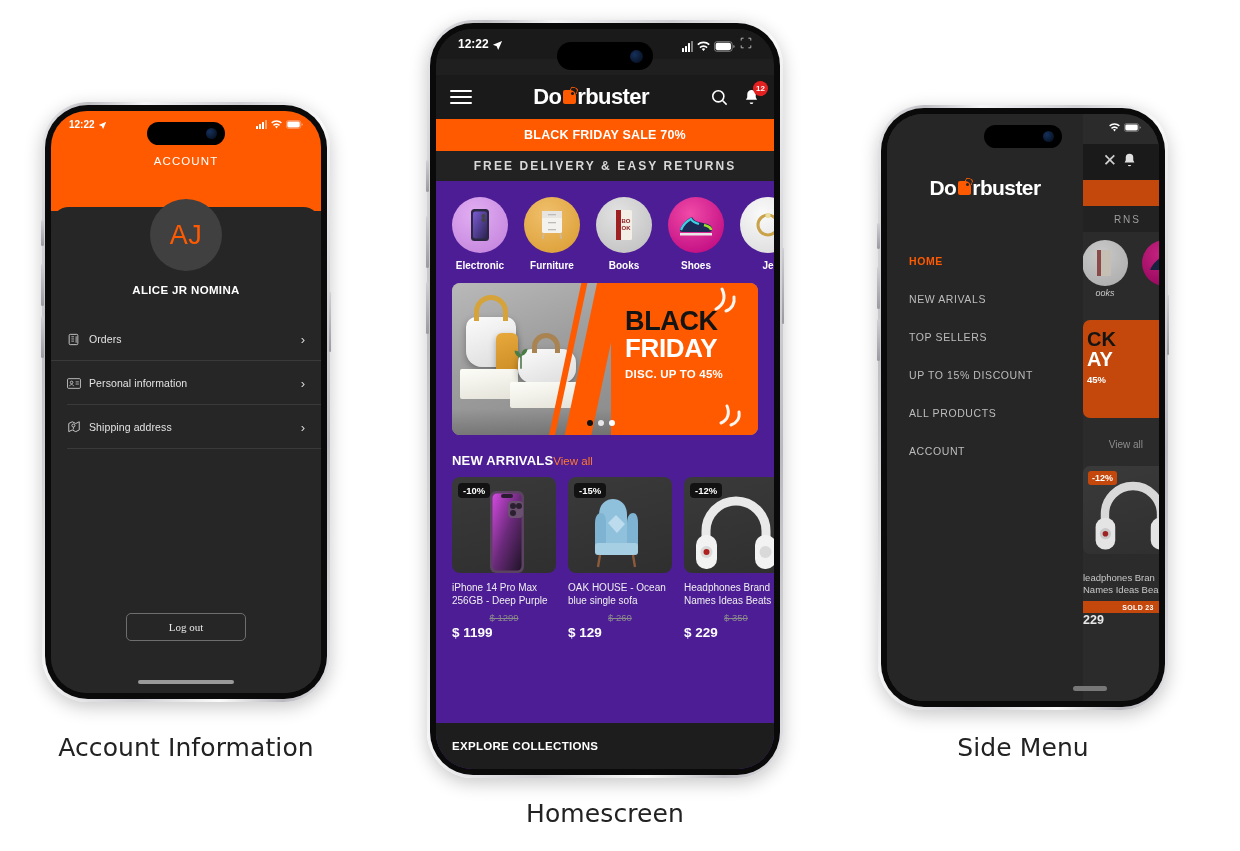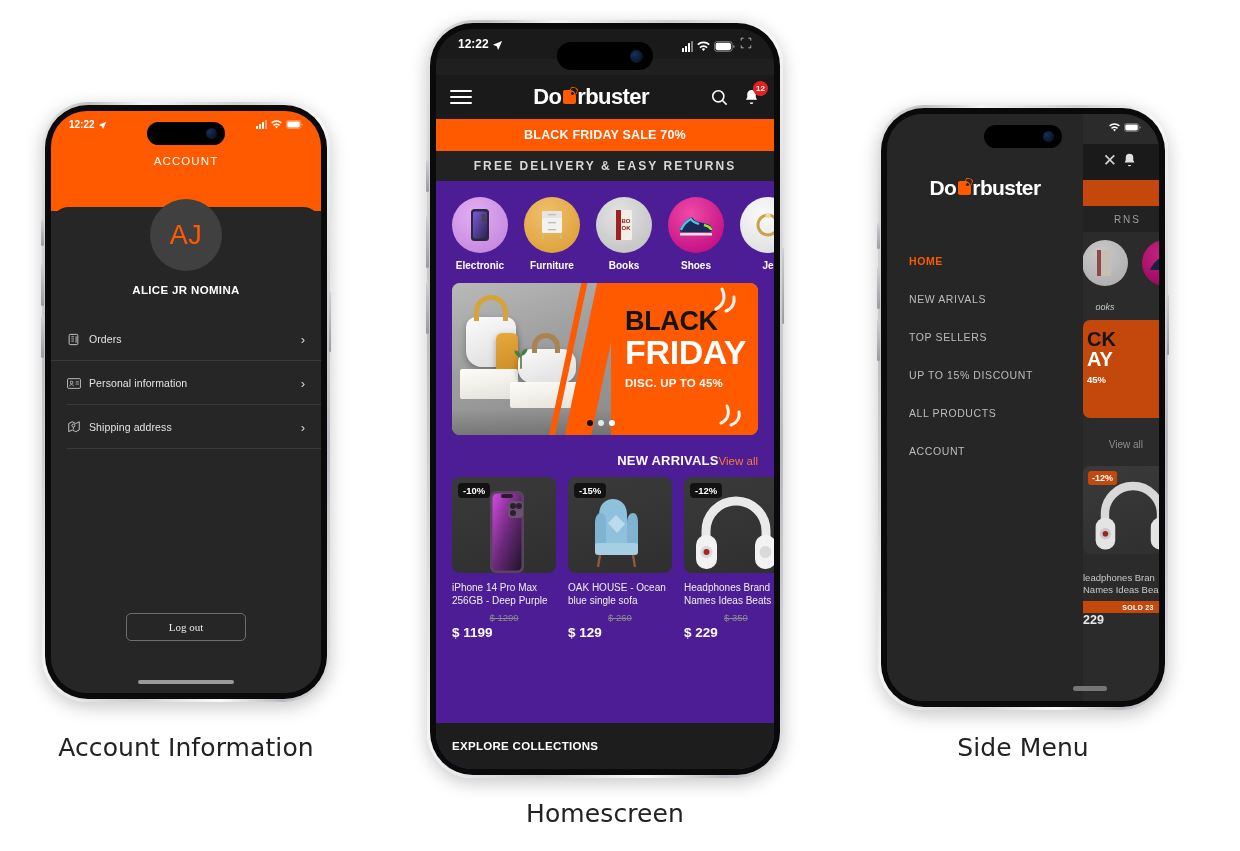--- a/index.html
+++ b/index.html
@@ -217,30 +217,30 @@
   }
   .banner .slash {
     position: absolute; left: -30px; top: -18px; width: 26px; height: 190px;
     background: #FF5A00; transform: rotate(12deg);
   }
   .banner .slash2 {
     position: absolute; left: -46px; top: -18px; width: 6px; height: 190px;
     background: #FF5A00; transform: rotate(12deg);
   }
   .bn-black { font-size: 27px; font-weight: 800; letter-spacing: -.4px; color: #141414; line-height: .96; }
-  .bn-friday { font-size: 34px; font-weight: 800; letter-spacing: -.4px; color: #fff; line-height: 1.02; }
+  .bn-friday { font-size: 26px; font-weight: 800; letter-spacing: -.4px; color: #fff; line-height: 1.02; }
   .bn-disc { margin-top: 7px; font-size: 11.5px; font-weight: 600; letter-spacing: .2px; }
   .dots { position: absolute; left: 44%; bottom: 9px; display: flex; gap: 5px; z-index: 5; }
   .dots i { width: 6px; height: 6px; border-radius: 50%; background: #fff; display: block; }
   .dots i.off { background: #111; }
   .dots i.mid { background: #e8e8e8; }
   .ribbon { position: absolute; opacity: .95; }
 
   .sec-head {
-    display: flex; align-items: baseline; justify-content: flex-end;
+    display: flex; align-items: baseline; justify-content: flex-start;
     padding: 18px 16px 9px 16px;
   }
   .sec-title { color: #fff; font-size: 13px; font-weight: 700; letter-spacing: .2px; }
   .sec-link { color: #FF7A2E; font-size: 11.5px; }
   .prods { display: flex; gap: 12px; padding: 0 0 0 16px; }
   .prod { width: 104px; flex: 0 0 auto; }
   .prod .thumb {
     position: relative; width: 104px; height: 96px;
     border-radius: 8px; overflow: hidden;
     background: linear-gradient(165deg,#3a3a3a,#2f2f2f);
@@ -281,21 +281,21 @@
   }
   .bgh-promo { position: absolute; left: 0; right: 0; top: 66px; height: 26px; background: #C4480B; }
   .bgh-sub {
     position: absolute; left: 0; right: 0; top: 92px; height: 26px;
     background: #222; color: #9d9d9d; font-size: 10px; letter-spacing: 2px;
     display: flex; align-items: center; justify-content: flex-end; padding-right: 18px;
   }
   .bgh-cats { position: absolute; left: 195px; top: 126px; display: flex; gap: 14px; }
   .bgh-cat { width: 46px; text-align: center; }
   .bgh-cat .bub { width: 46px; height: 46px; border-radius: 50%; overflow: hidden; }
-  .bgh-cat .lbl { margin-top: 16px; color: #c9c9c9; font-size: 9px; font-style: italic; }
+  .bgh-cat .lbl { margin-top: 2px; color: #c9c9c9; font-size: 9px; font-style: italic; }
   .bgh-banner {
     position: absolute; left: 196px; top: 206px; width: 110px; height: 98px;
     background: #C4480B; border-radius: 7px; overflow: hidden; color: #fff;
     padding: 10px 0 0 4px;
   }
   .bgh-banner .b1 { font-size: 20px; font-weight: 800; color: #141414; line-height: .95; }
   .bgh-banner .b2 { font-size: 20px; font-weight: 800; color: #fff; line-height: 1; }
   .bgh-banner .b3 { margin-top: 5px; font-size: 9.5px; font-weight: 600; }
   .bgh-viewall {
     position: absolute; right: 16px; top: 325px; color: #8d8d8d; font-size: 10px;

